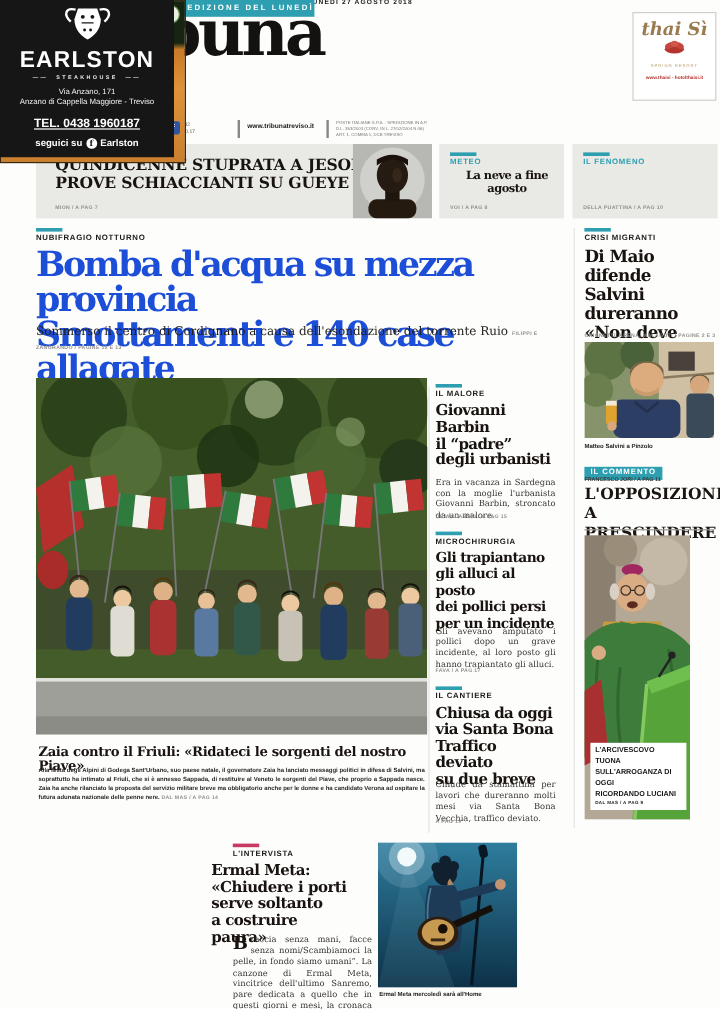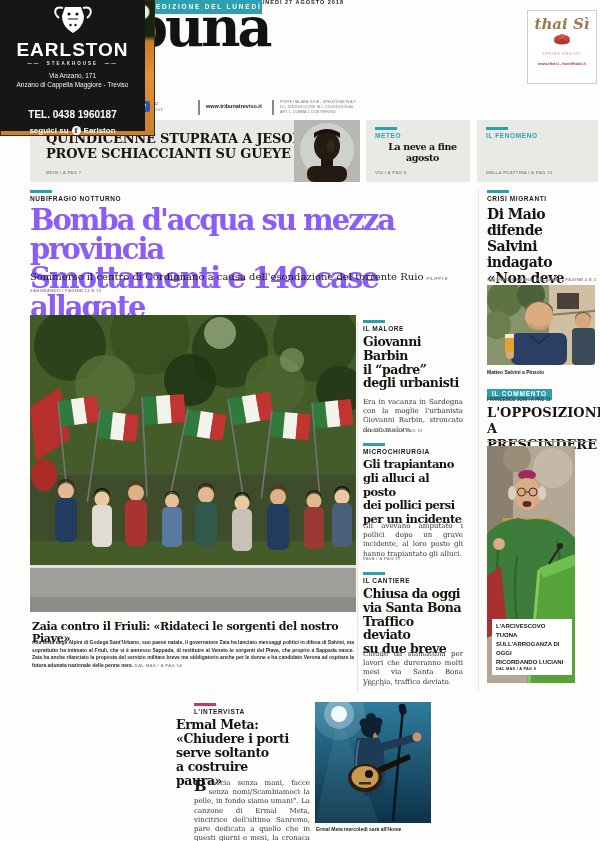--- a/index.html
+++ b/index.html
@@ -32,21 +32,21 @@
   .barcode .dig{text-align:center;font:400 4px/1.4 "DejaVu Sans Mono",monospace;letter-spacing:1.5px;color:#222;}
   .gnn{left:571;top:96;width:26px;height:19px;border:1px solid #c2c2c0;background:#fff;display:flex;align-items:center;justify-content:center;
        font:700 italic 8px "Liberation Sans",sans-serif;color:#49708e;}
   .info{font:400 4.2px/1.45 "Liberation Sans",sans-serif;color:#5a5856;}
   .vbar{width:2px;height:15px;background:#8a8886;}
   
   .tbox{background:#e9e9e6;}
   .tz-h{font:700 13px/1.12 "DejaVu Serif",serif;letter-spacing:-.2px;color:#18130f;}
   .tz-h2{font:700 9.5px/1.2 "DejaVu Serif",serif;letter-spacing:-.4px;color:#18130f;text-align:center;}
   
-  .main-h{font:700 29px/1.0 "DejaVu Serif",serif;letter-spacing:-2px;color:#8b5cf6;}
+  .main-h{font:700 29px/1.0 "DejaVu Serif",serif;letter-spacing:-2px;color:#1d4ed8;}
   .stand{font:400 10px/1.22 "DejaVu Serif",serif;color:#211d19;}
   .stand .by{font-size:4.3px;}
   
   .sal-h{font:700 14px/16px "DejaVu Serif",serif;letter-spacing:-.5px;color:#191310;}
   .cm-label{background:#2d9fb0;color:#fff;font:700 6.5px/1 "Liberation Sans",sans-serif;letter-spacing:.8px;padding:2.5px 5px;display:inline-block;}
   .cm-title{font:600 13px/1.22 "DejaVu Serif",serif;color:#1a1510;}
   .arch-cap{background:#fff;padding:3px 4px 2px;}
   .arch-cap div{font:700 6px/1.5 "Liberation Sans",sans-serif;color:#161616;}
   .arch-cap .by{font-size:3.8px;}
   
@@ -67,21 +67,21 @@
   .sagra .mad{font:700 9px/1 "Liberation Sans",sans-serif;color:#fff;text-shadow:0 1px 0 #5a3510,0 0 2px #5a3510;letter-spacing:.2px;}
   .sagra .dat{font:700 10.5px/1 "Liberation Sans",sans-serif;color:#2255a0;text-shadow:0 0 1px #fff,1px 1px 0 #fff;}
   .sagra .mon{font:700 10.5px/1 "Liberation Sans",sans-serif;color:#cc2222;text-shadow:0 0 1px #fff,1px 1px 0 #fff;letter-spacing:1px;}
   .sagra .ln{font:700 4.2px/1.7 "Liberation Sans",sans-serif;color:#1a4fa0;text-shadow:0 0 1px #fff;}
   .fbdot{width:11px;height:11px;border-radius:2px;background:#2f54a0;color:#fff;font:700 8px/11px "Liberation Sans",sans-serif;text-align:center;}
   
   .earl{left:447;top:702;width:145px;height:131px;background:#161616;color:#fff;text-align:center;}
   .earl .nm{font:700 19px/1 "Liberation Sans",sans-serif;letter-spacing:1px;margin-top:1px;}
   .earl .sub{font:700 4.5px/1 "Liberation Sans",sans-serif;letter-spacing:2px;color:#e8e8e8;margin-top:3px;}
   .earl .ad{font:400 6.5px/1.5 "Liberation Sans",sans-serif;color:#f2f2f2;}
-  .earl .ph{font:700 10px/1 "Liberation Sans",sans-serif;margin-top:20px;}
+  .earl .ph{font:700 10px/1 "Liberation Sans",sans-serif;margin-top:8px;text-decoration:underline;}
   .earl .fw{font:700 8px/1 "Liberation Sans",sans-serif;margin-top:6px;display:flex;align-items:center;justify-content:center;gap:3px;}
   .earl .fcirc{width:9px;height:9px;border-radius:50%;background:#fff;color:#161616;font:700 7px/9px "DejaVu Serif",serif;}
   .hr{background:#9a9894;height:1px;}
 </style>
 </head>
 <body>
 
 <div class="page">
 
   <div class="abs dateline-rule"></div>
@@ -337,21 +337,21 @@
       <div>Traffico deviato</div>
       <div>su due breve</div>
   </div>
   <div class="abs body-ser" style="left:363px;top:650px;width:100px;">Chiude da stamattina per lavori che dureranno molti mesi via Santa Bona Vecchia, traffico deviato.</div>
   <div class="abs by" style="left:363px;top:682px;">A PAG 19</div>
 
   <div class="tick" style="left:487px;top:190px;"></div>
   <div class="abs k" style="left:487px;top:196px;">CRISI MIGRANTI</div>
   <div class="abs sal-h" style="left:487px;top:206px;width:110px;">
     <div>Di Maio difende</div>
-      <div>Salvini indagato</div>
+      <div>Salvini dureranno</div>
       <div>«Non deve</div>
       <div>dimettersi»</div>
   </div>
   <div class="abs by" style="left:487px;top:277px;width:110px;">GRIGNETTI, ARENA, MALAGUTI / PAGINE 2 E 3</div>
 
   <svg class="abs" style="left:487px;top:285px;" width="108" height="80" viewBox="0 0 108 80">
     <rect width="108" height="80" fill="#87936b"></rect>
     <circle cx="18" cy="14" r="18" fill="#5d7344"></circle>
       <circle cx="44" cy="10" r="14" fill="#49623a"></circle>
       <circle cx="10" cy="40" r="14" fill="#6b7f4e"></circle>

